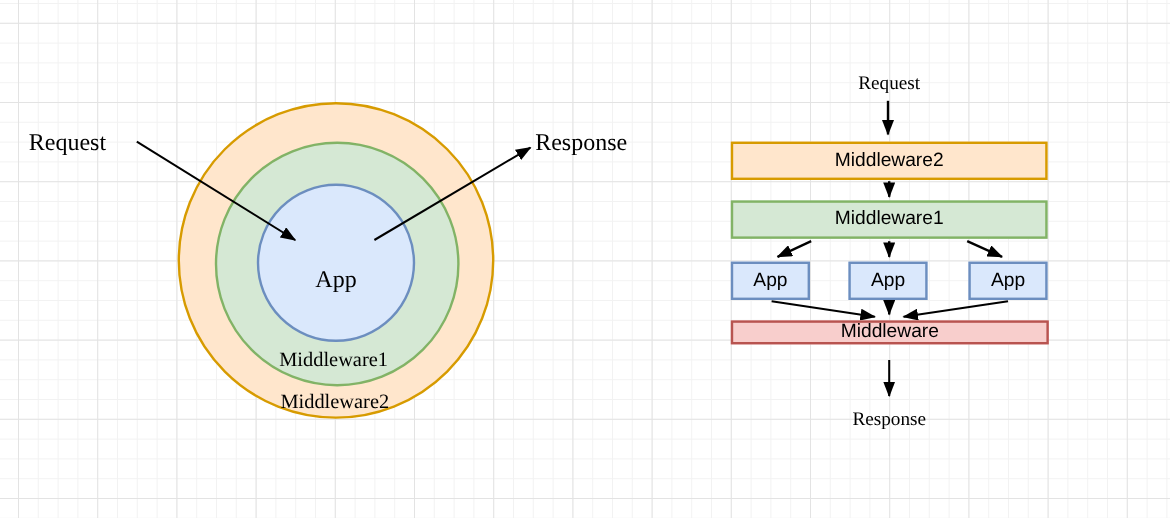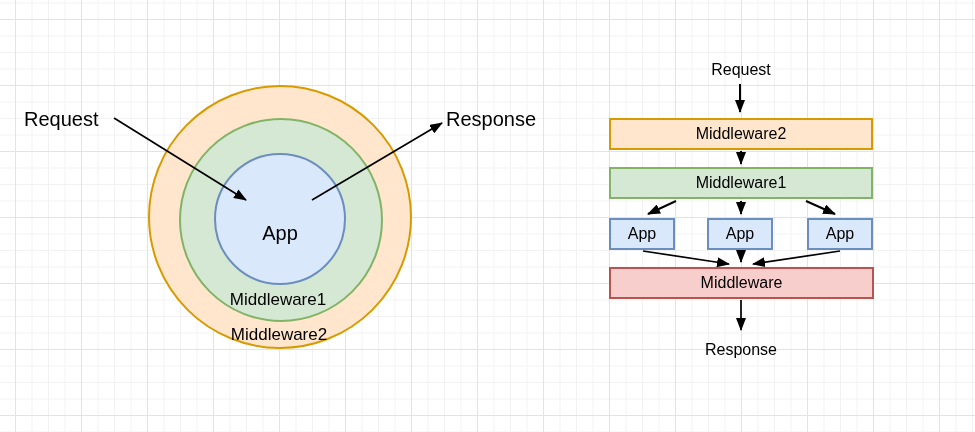--- a/index.html
+++ b/index.html
@@ -16,40 +16,40 @@
     background-size: 66px 66px, 66px 66px, 16.5px 16.5px, 16.5px 16.5px;
     background-position: 15px 19px;
     font-family:"Liberation Sans", sans-serif;
     color:#000;
   }
   .arrow-layer{position:absolute;left:0;top:0;width:975px;height:432px;}
   .circle{position:absolute;border-radius:50%;box-sizing:border-box;}
   .ring-outer{left:148px;top:85px;width:264px;height:264px;background:#FFE6CC;border:2px solid #D79B00;}
   .ring-middle{left:179px;top:118px;width:204px;height:204px;background:#D5E8D4;border:2px solid #82B366;}
   .ring-inner{left:214px;top:153px;width:132px;height:132px;background:#DAE8FC;border:2px solid #6C8EBF;}
-  .lbl{position:absolute;white-space:nowrap;line-height:1.15;}
+  .lbl{position:absolute;white-space:nowrap;line-height:1.15;font-family:Liberation Serif, serif;}
   .onion-app-label{left:214px;top:222px;width:132px;font-size:20px;text-align:center;}
   .onion-m1-label{left:178px;top:290px;width:200px;font-size:17px;text-align:center;}
   .onion-m2-label{left:179px;top:325px;width:200px;font-size:17px;text-align:center;}
   .onion-request-label{left:24px;top:108px;font-size:20px;}
   .onion-response-label{left:446px;top:108px;font-size:20px;}
   .flow-request-label{left:641px;top:61px;width:200px;font-size:16px;text-align:center;}
   .flow-response-label{left:641px;top:341px;width:200px;font-size:16px;text-align:center;}
   .node{
     position:absolute;box-sizing:border-box;
     display:flex;align-items:center;justify-content:center;
     font-size:16px;
   }
   .node-m2{left:609px;top:118px;width:264px;height:32px;background:#FFE6CC;border:2px solid #D79B00;}
   .node-m1{left:609px;top:167px;width:264px;height:32px;background:#D5E8D4;border:2px solid #82B366;}
   .node-app{width:66px;height:32px;top:218px;background:#DAE8FC;border:2px solid #6C8EBF;}
   .node-app1{left:609px;}
   .node-app2{left:707px;}
   .node-app3{left:807px;}
-  .node-mw{left:609px;top:267px;width:265px;height:32px;background:#F8CECC;border:2px solid #B85450;}
+  .node-mw{left:609px;top:267px;width:265px;height:20px;background:#F8CECC;border:2px solid #B85450;}
 </style>
 </head>
 <body>
 
 <div class="canvas">
 
   <div class="circle ring-outer"></div>
   <div class="circle ring-middle"></div>
   <div class="circle ring-inner"></div>
 

